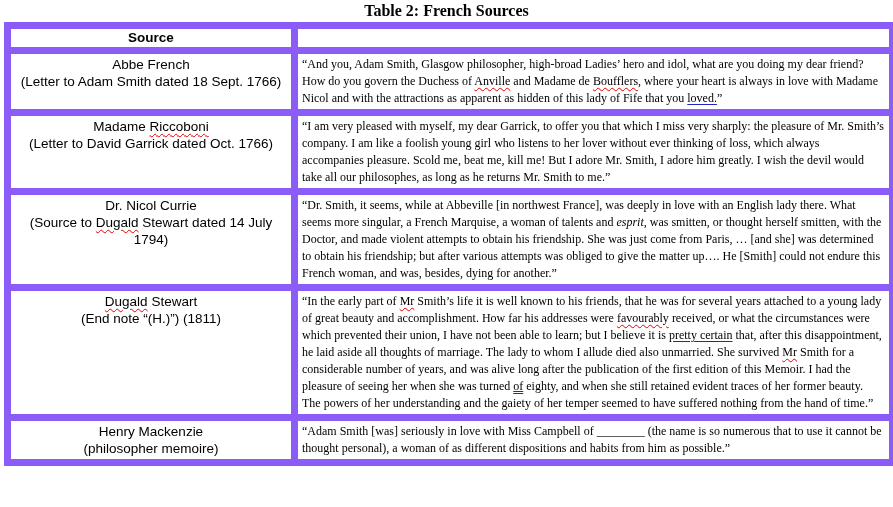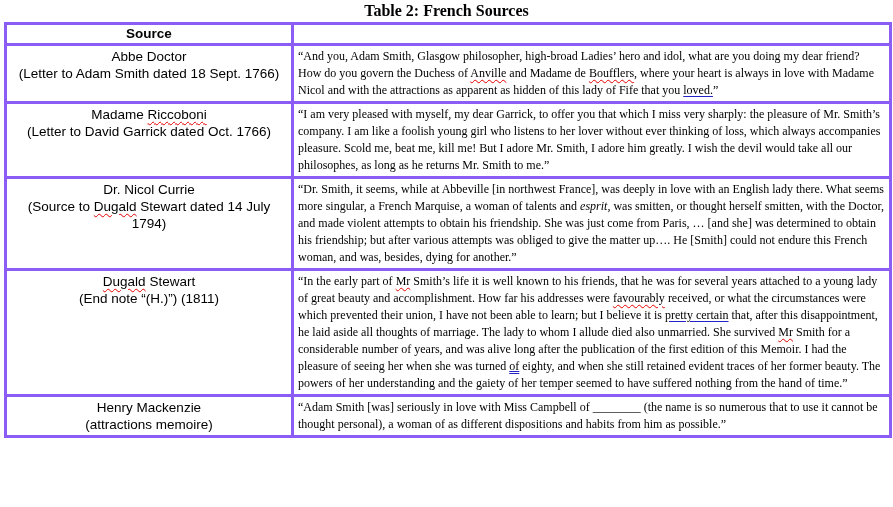--- a/index.html
+++ b/index.html
@@ -23,21 +23,21 @@
     line-height: 19px;
     margin: 0 0 2px 0;
   }
   table.sources {
     width: 885px;
     border-collapse: collapse;
     table-layout: fixed;
     border: 2px solid #000000;
   }
   table.sources td, table.sources th {
-    border: 3px solid #8b5cf6;
+    border: 7px solid #8b5cf6;
     vertical-align: top;
     box-sizing: border-box;
   }
   col.c-source { width: 287px; }
   col.c-quote  { width: 598px; }
   th.source-header {
     font-family: "Liberation Sans", sans-serif;
     font-weight: bold;
     font-size: 13.5px;
     line-height: 16px;
@@ -95,21 +95,21 @@
       <col class="c-quote">
     </colgroup>
     <tbody>
         <tr>
       <th class="source-header">Source</th>
       <th class="quote-header"></th>
     </tr>
 
     <tr>
       <td class="source-cell">
-        <div><span>Abbe Doctor</span></div>
+        <div><span>Abbe French</span></div>
         <div><span>(Letter to Adam Smith dated 18 Sept. 1766)</span></div>
       </td>
       <td class="quote-cell">
         <div><span>“And you, Adam Smith, Glasgow philosopher, high-broad Ladies’ hero and idol, what are you doing my dear friend? How do you govern the Duchess of </span><span class="seg-sp">Anville</span><span> and Madame de </span><span class="seg-sp">Boufflers</span><span>, where your heart is always in love with Madame Nicol and with the attractions as apparent as hidden of this lady of Fife that you </span><span class="seg-gr">loved.</span><span>”</span></div>
       </td>
     </tr>
 
     <tr>
       <td class="source-cell">
         <div><span>Madame </span><span class="seg-sp">Riccoboni</span></div>
@@ -136,21 +136,21 @@
         <div><span>(End note “(H.)”) (1811)</span></div>
       </td>
       <td class="quote-cell">
         <div><span>“In the early part of </span><span class="seg-sp">Mr</span><span> Smith’s life it is well known to his friends, that he was for several years attached to a young lady of great beauty and accomplishment. How far his addresses were </span><span class="seg-sp">favourably</span><span> received, or what the circumstances were which prevented their union, I have not been able to learn; but I believe it is </span><span class="seg-gr">pretty certain</span><span> that, after this disappointment, he laid aside all thoughts of marriage. The lady to whom I allude died also unmarried. She survived </span><span class="seg-sp">Mr</span><span> Smith for a considerable number of years, and was alive long after the publication of the first edition of this Memoir. I had the pleasure of seeing her when she was turned </span><span class="seg-gr2">of</span><span> eighty, and when she still retained evident traces of her former beauty. The powers of her understanding and the gaiety of her temper seemed to have suffered nothing from the hand of time.”</span></div>
       </td>
     </tr>
 
     <tr>
       <td class="source-cell">
         <div><span>Henry Mackenzie</span></div>
-        <div><span>(attractions memoire)</span></div>
+        <div><span>(philosopher memoire)</span></div>
       </td>
       <td class="quote-cell">
         <div><span>“Adam Smith [was] seriously in love with Miss Campbell of ________ (the name is so numerous that to use it cannot be thought personal), a woman of as different dispositions and habits from him as possible.”</span></div>
       </td>
     </tr>
   </tbody>
     </table>
 
 </div>
 

